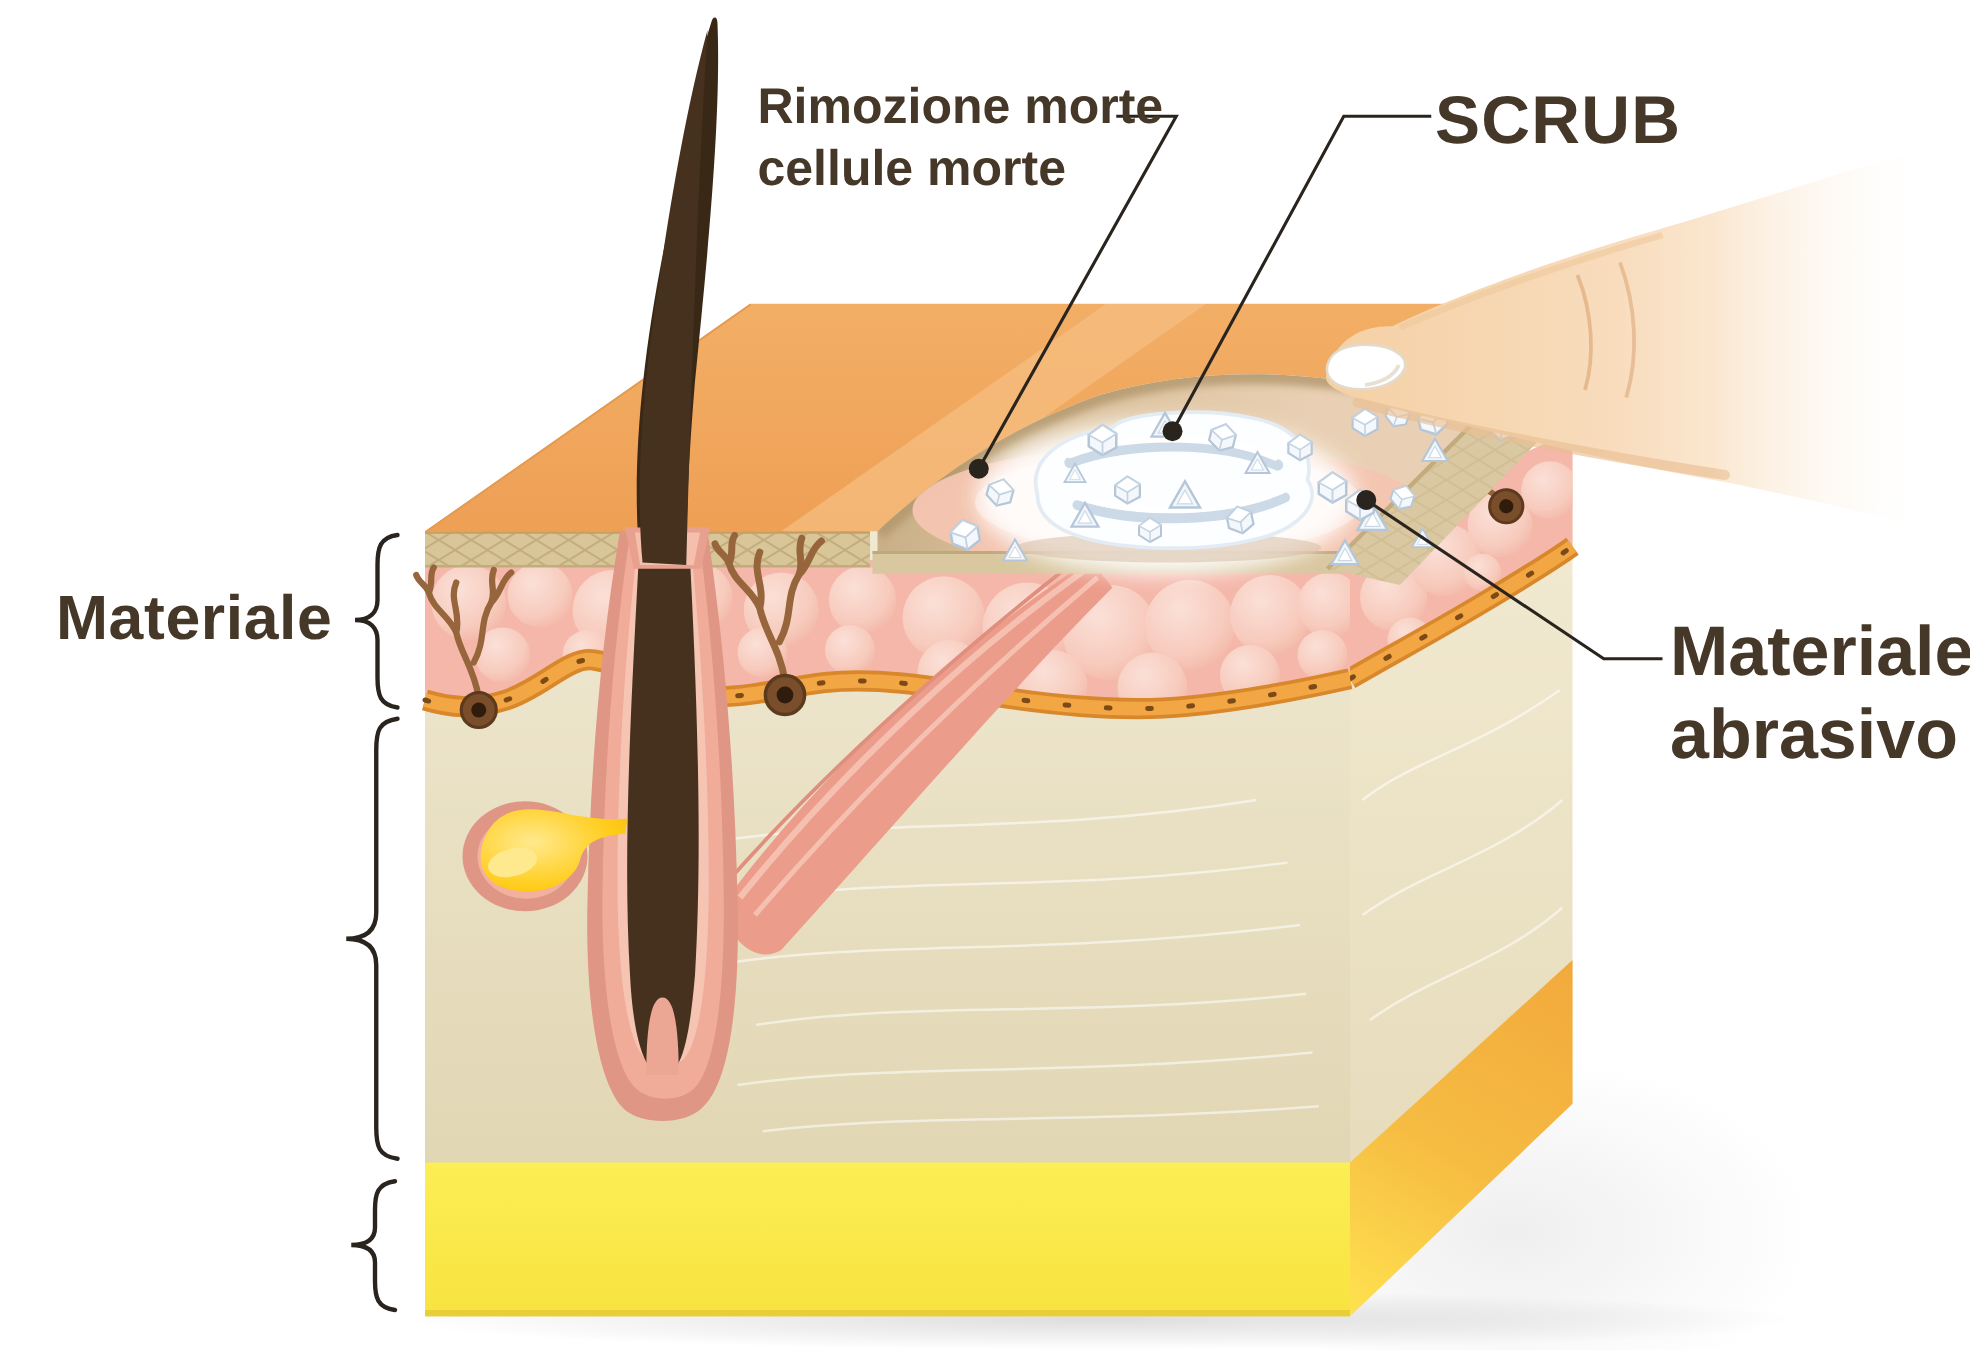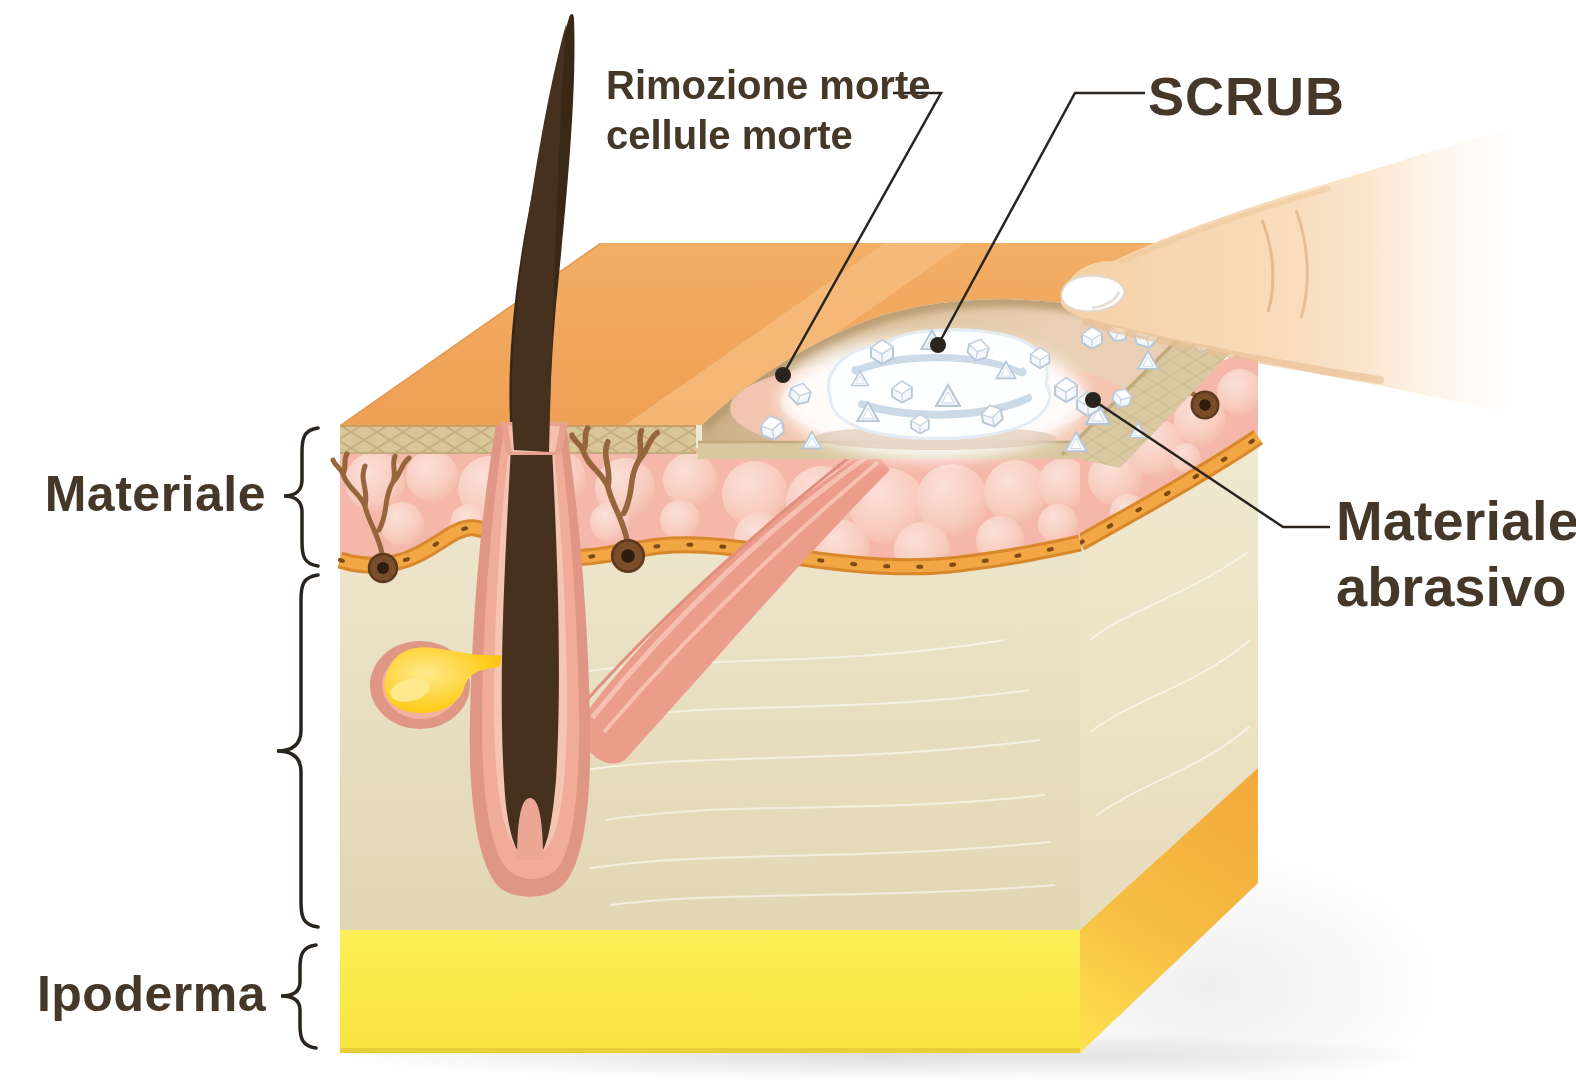--- a/index.html
+++ b/index.html
@@ -325,21 +325,20 @@
 </g>
 
 <g stroke="#2a241e" stroke-width="3.5" fill="none" stroke-linecap="round">
   <path d="M318,428 C304,430 302,438 302,452 L302,480 C302,490 296,496 284,496 C296,496 302,502 302,512 L302,542 C302,556 304,564 318,566"></path>
   <path d="M318,575 C303,577 301,585 301,600 L301,730 C301,742 295,751 277,751 C295,751 301,760 301,772 L301,902 C301,917 303,925 318,927"></path>
   <path d="M316,945 C302,947 300,955 300,968 L300,982 C300,991 294,996 281,996 C294,996 300,1001 300,1010 L300,1025 C300,1038 302,1046 316,1048"></path>
 </g>
 </svg>
 
 <div class="lbl layer-lbl" id="lbl-epidermide">Materiale</div>
-<div class="lbl layer-lbl" id="lbl-ipoderma">Ipoderma</div>
 
 <div class="lbl" id="lbl-removal">
   <div>Rimozione morte</div>
   <div>cellule morte</div>
 </div>
 
 <div class="lbl" id="lbl-scrub">SCRUB</div>
 
 <div class="lbl" id="lbl-abrasive">
   <div>Materiale</div>

